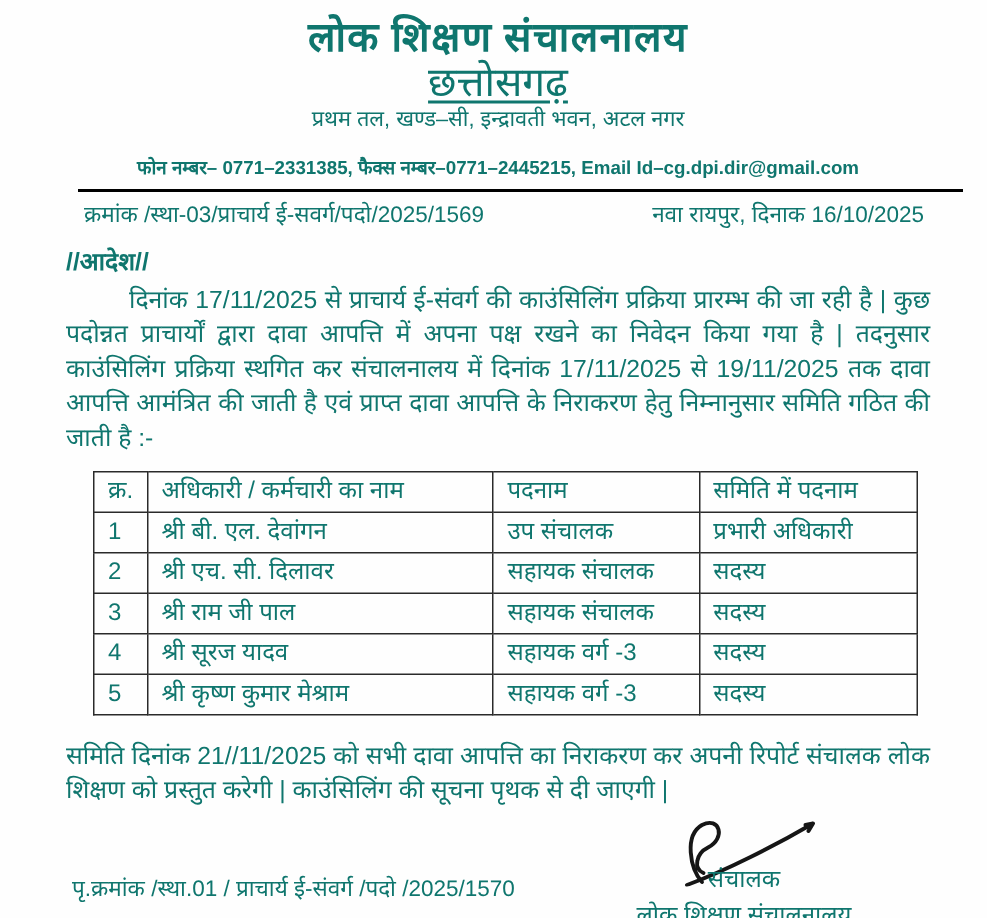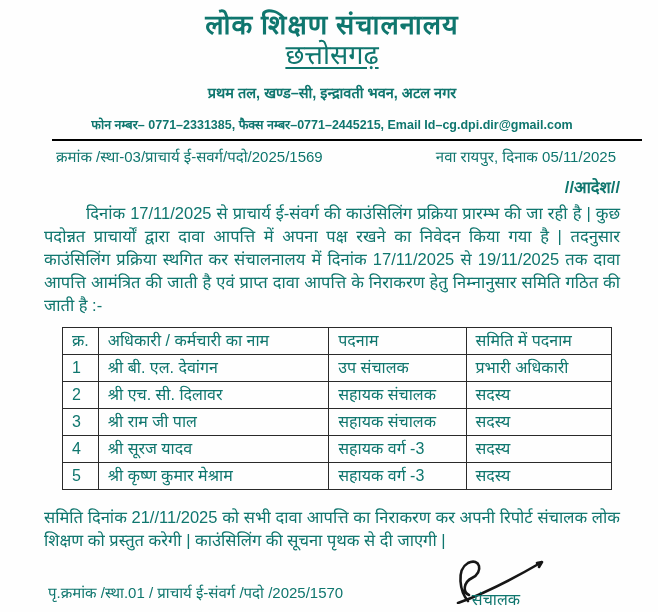--- a/index.html
+++ b/index.html
@@ -15,29 +15,29 @@
   .title {
     font-family:"Liberation Serif", serif;
     font-weight:bold; font-size:27px; line-height:31px;
     letter-spacing:1px;
   }
   .subtitle {
     font-family:"Liberation Serif", serif;
     font-size:27px; line-height:24px; margin-top:2px;
     text-decoration:underline; text-underline-offset:3px;
   }
-  .address { font-weight:bold; font-size:14.5px; line-height:17px; margin-top:18px; }
+  .address { font-weight:normal; font-size:14.5px; line-height:17px; margin-top:5px; }
   .contact { font-weight:bold; font-size:12.5px; line-height:15px; margin-top:16px; }
   .rule { border:none; border-top:2px solid #000; margin:6px -22px 0 8px; }
   .ref-row, .footer-row {
     display:flex; justify-content:space-between;
     font-size:15px; line-height:19px;
   }
   .ref-row { margin-top:6px; padding:0 4px 0 12px; }
-  .order-heading { text-align:right; font-weight:bold; font-size:16.5px; margin:9px 0 2px; }
+  .order-heading { text-align:left; font-weight:bold; font-size:16.5px; margin:9px 0 2px; }
   .body-para {
     font-size:16.5px; line-height:23px; text-align:justify;
     text-indent:42px; margin:4px 0 0;
   }
   .tbl-wrap { margin:10px 8px 0 18px; }
   table { width:100%; border-collapse:collapse; font-size:16px; }
   th, td {
     border:1.5px solid #2a2a2a;
     padding:2px 9px; font-weight:normal; text-align:left;
     line-height:20px; height:22px; vertical-align:middle;
@@ -60,21 +60,21 @@
     <div class="title">लोक शिक्षण संचालनालय</div>
     <div class="subtitle">छत्तोसगढ़</div>
     <div class="address">प्रथम तल, खण्ड–सी, इन्द्रावती भवन, अटल नगर</div>
     <div class="contact">फोन नम्बर– 0771–2331385, फैक्स नम्बर–0771–2445215, Email Id–cg.dpi.dir@gmail.com</div>
   </header>
 
   <hr class="rule">
 
   <div class="ref-row">
     <span>क्रमांक /स्था-03/प्राचार्य ई-सवर्ग/पदो/2025/1569</span>
-    <span>नवा रायपुर, दिनाक 05/11/2025</span>
+    <span>नवा रायपुर, दिनाक 16/10/2025</span>
   </div>
 
   <div class="order-heading">//आदेश//</div>
 
   <p class="body-para">दिनांक 17/11/2025 से प्राचार्य ई-संवर्ग की काउंसिलिंग प्रक्रिया प्रारम्भ की जा रही है | कुछ पदोन्नत प्राचार्यों द्वारा दावा आपत्ति में अपना पक्ष रखने का निवेदन किया गया है | तदनुसार काउंसिलिंग प्रक्रिया स्थगित कर संचालनालय में दिनांक 17/11/2025 से 19/11/2025 तक दावा आपत्ति आमंत्रित की जाती है एवं प्राप्त दावा आपत्ति के निराकरण हेतु निम्नानुसार समिति गठित की जाती है :-</p>
 
   <div class="tbl-wrap">
     <table>
       <colgroup>
         <col style="width:6.5%">

